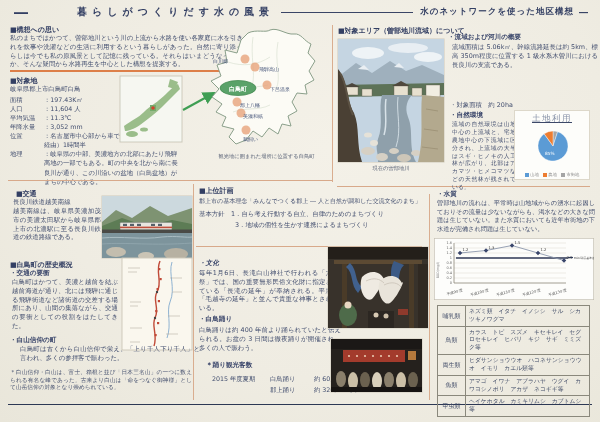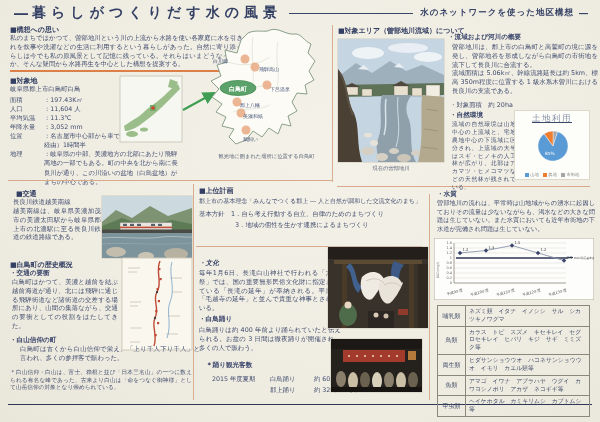--- a/index.html
+++ b/index.html
@@ -6,21 +6,21 @@
   html,body { background:#888; }
   .page {
     position:relative; width:600px; height:422px; overflow:hidden;
     background: radial-gradient(ellipse at 55% 35%, #f4f1e8 0%, #efece2 60%, #e9e6da 100%);
     font-family:"DejaVu Sans","Liberation Sans",sans-serif;
     color:#3c4868;
   }
   .abs { position:absolute; }
   
   .title-row { position:absolute; left:14px; top:4px; width:574px; display:flex; align-items:center; }
-  .title-main { font-size:14px; font-weight:bold; letter-spacing:5px; color:#333f63; white-space:nowrap; }
+  .title-main { font-size:10px; font-weight:bold; letter-spacing:5px; color:#333f63; white-space:nowrap;margin-left:45px; }
   .title-dash { font-size:14px; font-weight:bold; color:#333f63; margin-right:4px; }
   .title-line { flex:1; border-top:1.6px solid #3a4566; margin:0 7px; height:0; }
   .title-sub { font-size:8.5px; font-weight:bold; letter-spacing:1px; color:#333f63; white-space:nowrap; }
   .title-dash2 { font-size:9px; font-weight:bold; color:#333f63; margin-left:5px; }
   
   .h1 { font-size:7px; font-weight:bold; color:#333f63; white-space:nowrap; }
   .h2 { font-size:6.6px; font-weight:600; color:#39456a; white-space:nowrap; }
   .body { font-size:6.4px; line-height:1.38; color:#414d6e; text-align:justify; }
   .small { font-size:5.7px; line-height:1.34; color:#475270; text-align:justify; }
   .caption { font-size:5.3px; color:#5a6377; text-align:center; }
@@ -323,21 +323,20 @@
         <ellipse cx="30" cy="96" rx="4" ry="2.5" fill="#e6e2d8"></ellipse>
       </g>
       <path d="M84,56 L106,58 L106,123 L80,123 C86,100 82,76 84,56 Z" fill="#b3a98e"></path>
       <path d="M88,70 L100,72 M86,90 L100,92 M84,108 L100,110" stroke="#9a8f74" stroke-width="0.8"></path>
     </svg>
   </div>
   <div class="abs caption" style="left:338px; top:165px; width:106px;">現在の曽部地川</div>
 
   <div class="abs h2" style="left:448px; top:33px;">・流域および河川の概要</div>
   <div class="abs body" style="left:452px; top:43px; width:146px;">
-    <div>曽部地川は、郡上市の白鳥町と高鷲町の境に源を発し、曽部地谷を形成しながら白鳥町の市街地を流下して長良川に合流する。</div>
     <div>流域面積は 5.06k㎡、幹線流路延長は約 5km、標高 350m程度に位置する 1 級水系木曽川における長良川の支流である。</div>
   </div>
   <div class="abs body" style="left:450px; top:101px; white-space:nowrap;">・対象面積　約 20ha</div>
   <div class="abs h2" style="left:450px; top:111px;">・自然環境</div>
   <div class="abs" style="left:452px; top:121px; width:64px; font-size:5.8px; line-height:1.36; color:#414d6e; text-align:justify;">流域の自然環境は山地中心の上流域と、宅地農地中心の下流域に区分され、上流域の大半はスギ・ヒノキの人工林が広がり、北部はアカマツ・ヒメコマツなどの天然林が残されている。</div>
 
   <div class="pie-box">
     <div class="pie-title">土地利用</div>
     <svg width="76" height="42" viewBox="0 0 76 42" style="display:block;">
         <path d="M38,21 L38.00,6.00 A15,15 0 0 1 42.64,6.73 Z" fill="#a5a5a5" stroke="#ffffff" stroke-width="0.4"></path>

